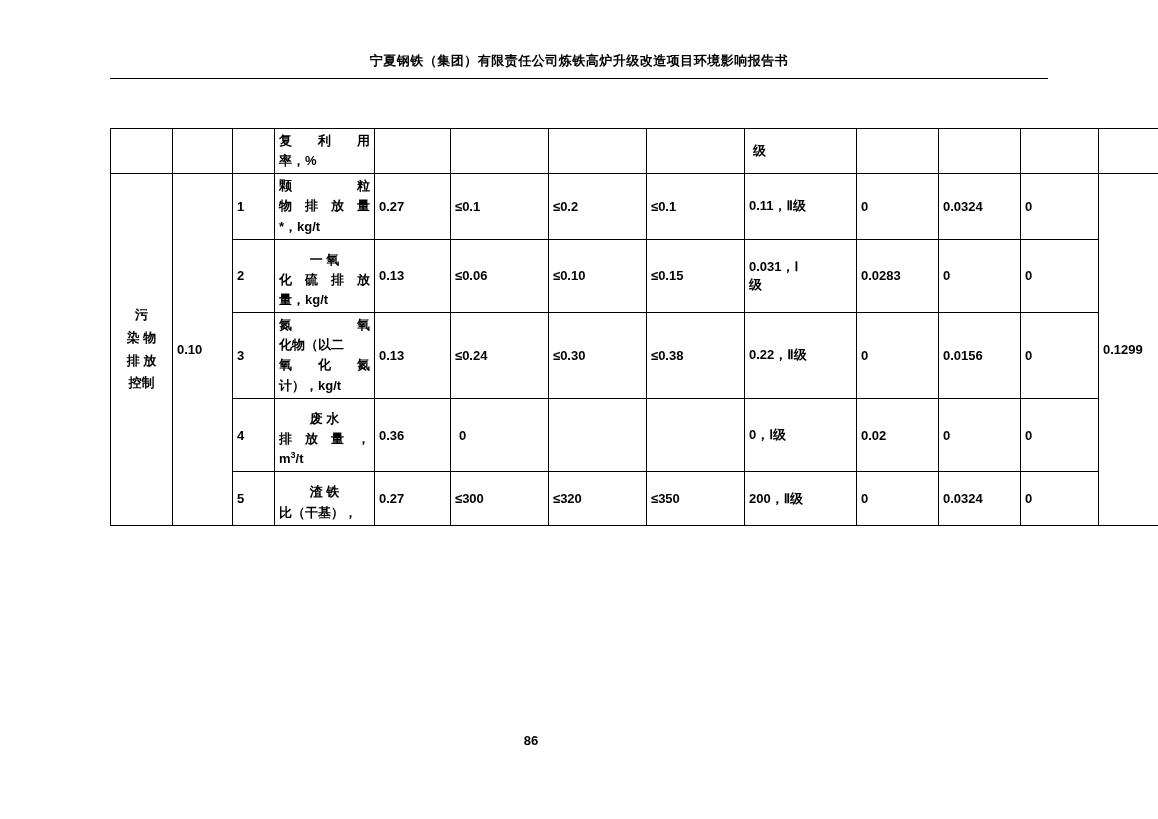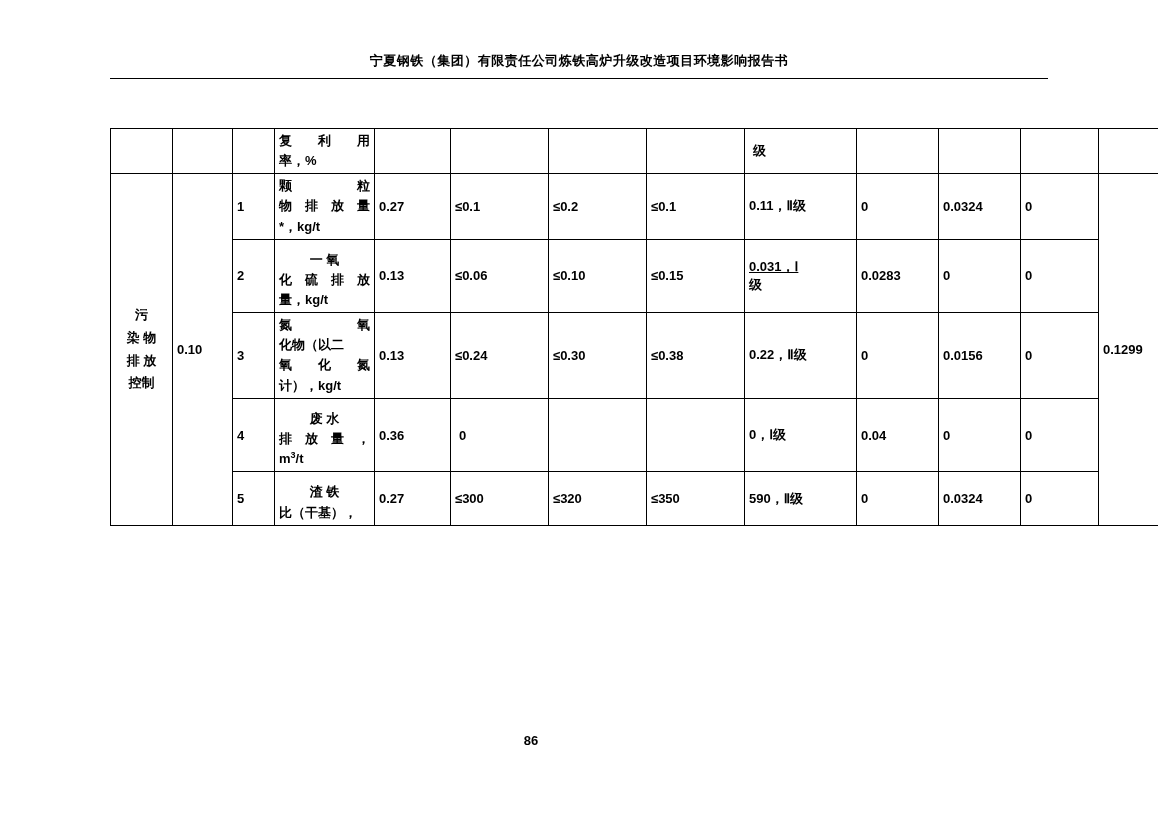--- a/index.html
+++ b/index.html
@@ -197,21 +197,21 @@
         <td class="c-name">
           <span class="center-line">一 氧</span>
           <span class="just">化硫排放</span>
           <span class="nojust">量，kg/t</span>
         </td>
         <td>0.13</td>
         <td>≤0.06</td>
         <td>≤0.10</td>
         <td>≤0.15</td>
         <td>
-          <span style="display:block;text-decoration:underline;">0.031，Ⅰ</span>
+          <span style="display:block;">0.031，Ⅰ</span>
           <span style="display:block; text-align:left;">级</span>
         </td>
         <td>0.0283</td>
         <td>0</td>
         <td>0</td>
       </tr>
 
       <tr>
         <td>3</td>
         <td class="c-name">
@@ -235,36 +235,36 @@
         <td class="c-name">
           <span class="center-line">废 水</span>
           <span class="just">排放量，</span>
           <span class="nojust">m<sup>3</sup>/t</span>
         </td>
         <td>0.36</td>
         <td style="text-align:left; padding-left:8px;">0</td>
         <td></td>
         <td></td>
         <td>0，Ⅰ级</td>
-        <td>0.04</td>
+        <td>0.02</td>
         <td>0</td>
         <td>0</td>
       </tr>
 
       <tr>
         <td>5</td>
         <td class="c-name">
           <span class="center-line">渣 铁</span>
           <span class="nojust">比（干基），</span>
         </td>
         <td>0.27</td>
         <td>≤300</td>
         <td>≤320</td>
         <td>≤350</td>
-        <td>590，Ⅱ级</td>
+        <td>200，Ⅱ级</td>
         <td>0</td>
         <td>0.0324</td>
         <td>0</td>
       </tr>
 
     </tbody>
       </table>
   </div>
 
   <div class="page-number">86</div>

